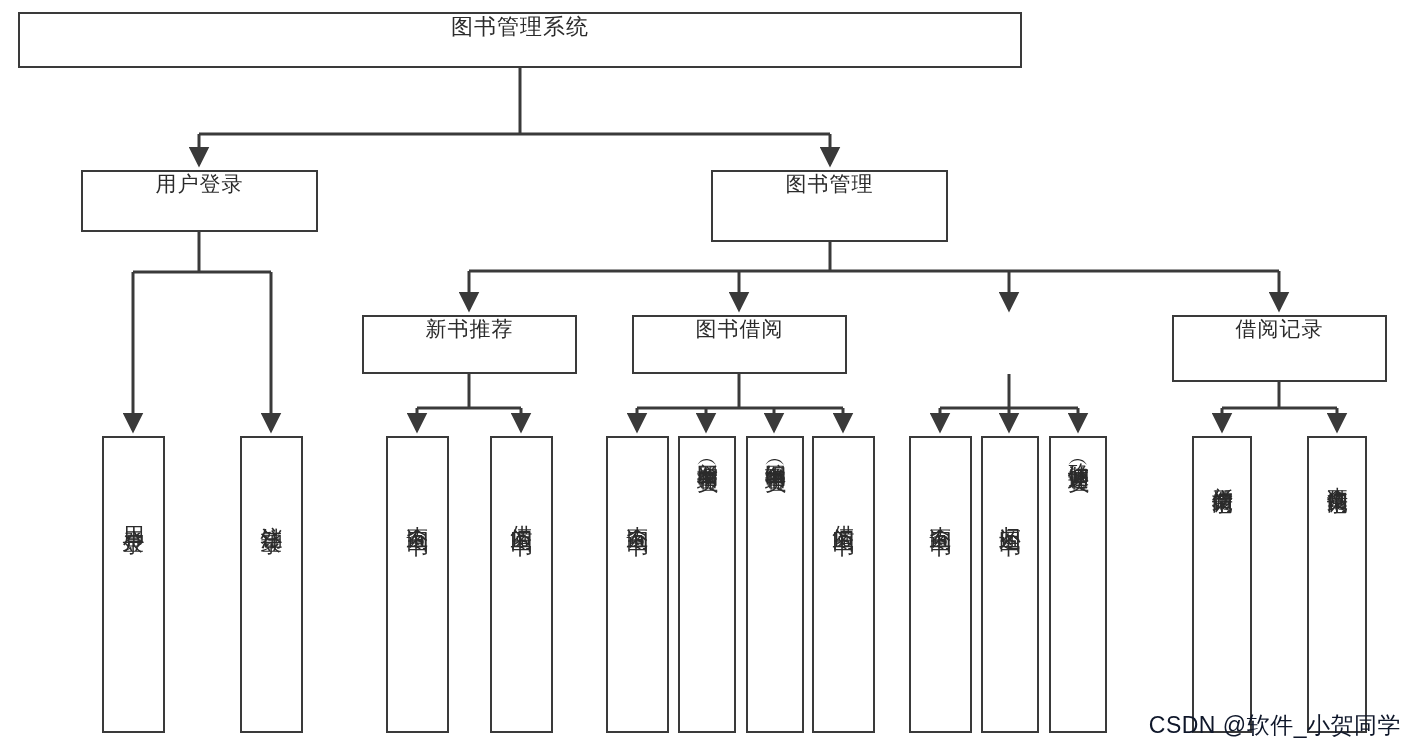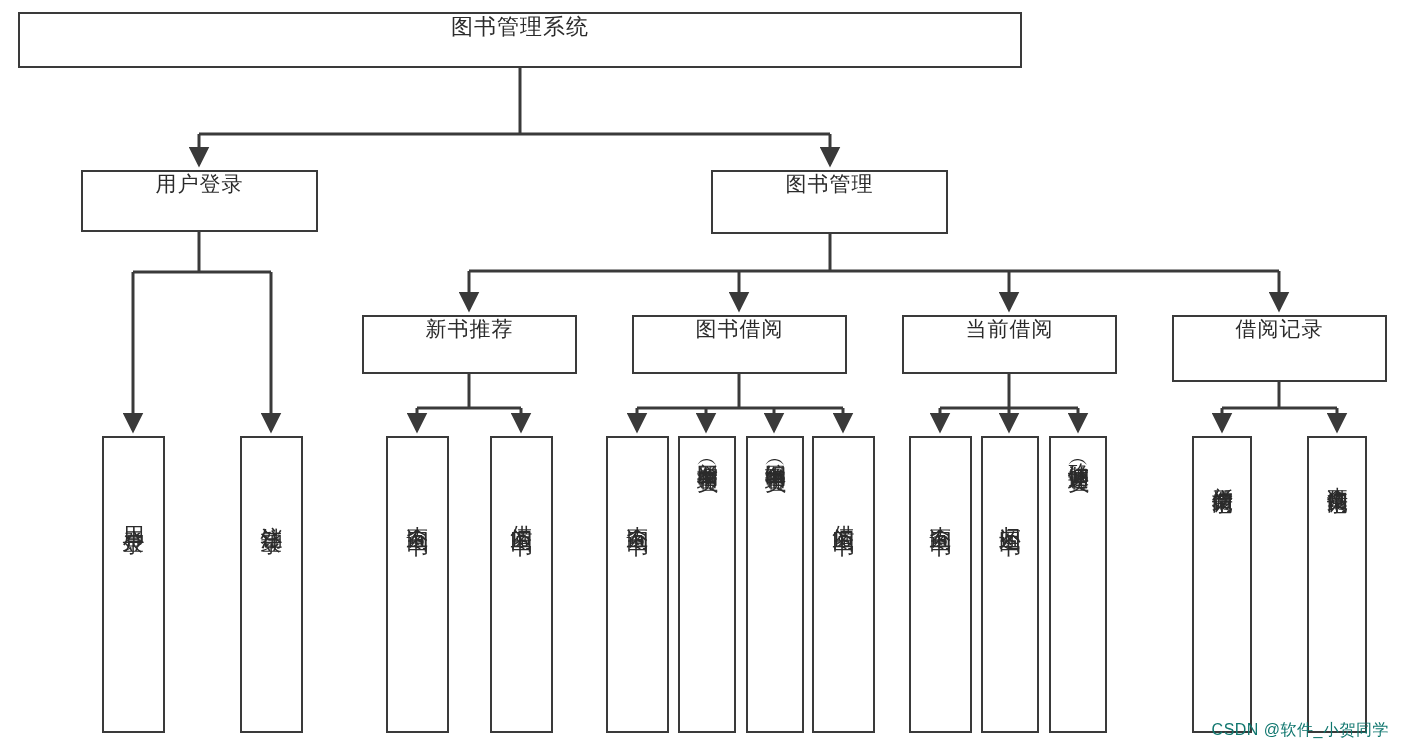--- a/index.html
+++ b/index.html
@@ -61,24 +61,24 @@
     line-height: 1.18;
     letter-spacing: 3px;
     white-space: nowrap;
   }
   .node.leaf.tight .node-label {
     font-size: 21px;
     letter-spacing: 1.5px;
   }
   #watermark {
     position: absolute;
-    right: 16px;
+    right: 4px;
     bottom: 6px;
-    font-size: 16px;
-    color: #0f766e;
+    font-size: 23px;
+    color: #0f172a;
     white-space: nowrap;
     letter-spacing: 0.5px;
   }
 </style>
 </head>
 <body>
 
 <div id="diagram-root">
 
   <svg id="edges-layer" width="1405" height="747" viewBox="0 0 1405 747">
@@ -132,35 +132,32 @@
   </svg>
 
   <div class="node horiz root" style="left:18px; top:12px; width:1004px; height:56px;">
     <span class="node-label">图书管理系统</span>
   </div>
 
   <div class="node horiz" style="left:81px; top:170px; width:237px; height:62px;">
     <span class="node-label">用户登录</span>
   </div>
 
-  <div class="node horiz" style="left:711px; top:170px; width:237px; height:64px;">
+  <div class="node horiz" style="left:711px; top:170px; width:237px; height:72px;">
     <span class="node-label">图书管理</span>
   </div>
 
   <div class="node horiz" style="left:362px; top:315px; width:215px; height:59px;">
     <span class="node-label">新书推荐</span>
   </div>
 
   <div class="node horiz" style="left:632px; top:315px; width:215px; height:59px;">
     <span class="node-label">图书借阅</span>
   </div>
 
-  <div class="node horiz" style="left:902px; top:315px; width:215px; height:59px;">
-    <span class="node-label">当前借阅</span>
-  </div>
 
   <div class="node horiz" style="left:1172px; top:315px; width:215px; height:67px;">
     <span class="node-label">借阅记录</span>
   </div>
 
   <div class="node leaf" style="left:102px; top:436px; width:63px; height:297px; padding-top:70px;">
     <span class="node-label">用户登录</span>
   </div>
 
   <div class="node leaf" style="left:240px; top:436px; width:63px; height:297px; padding-top:70px;">

